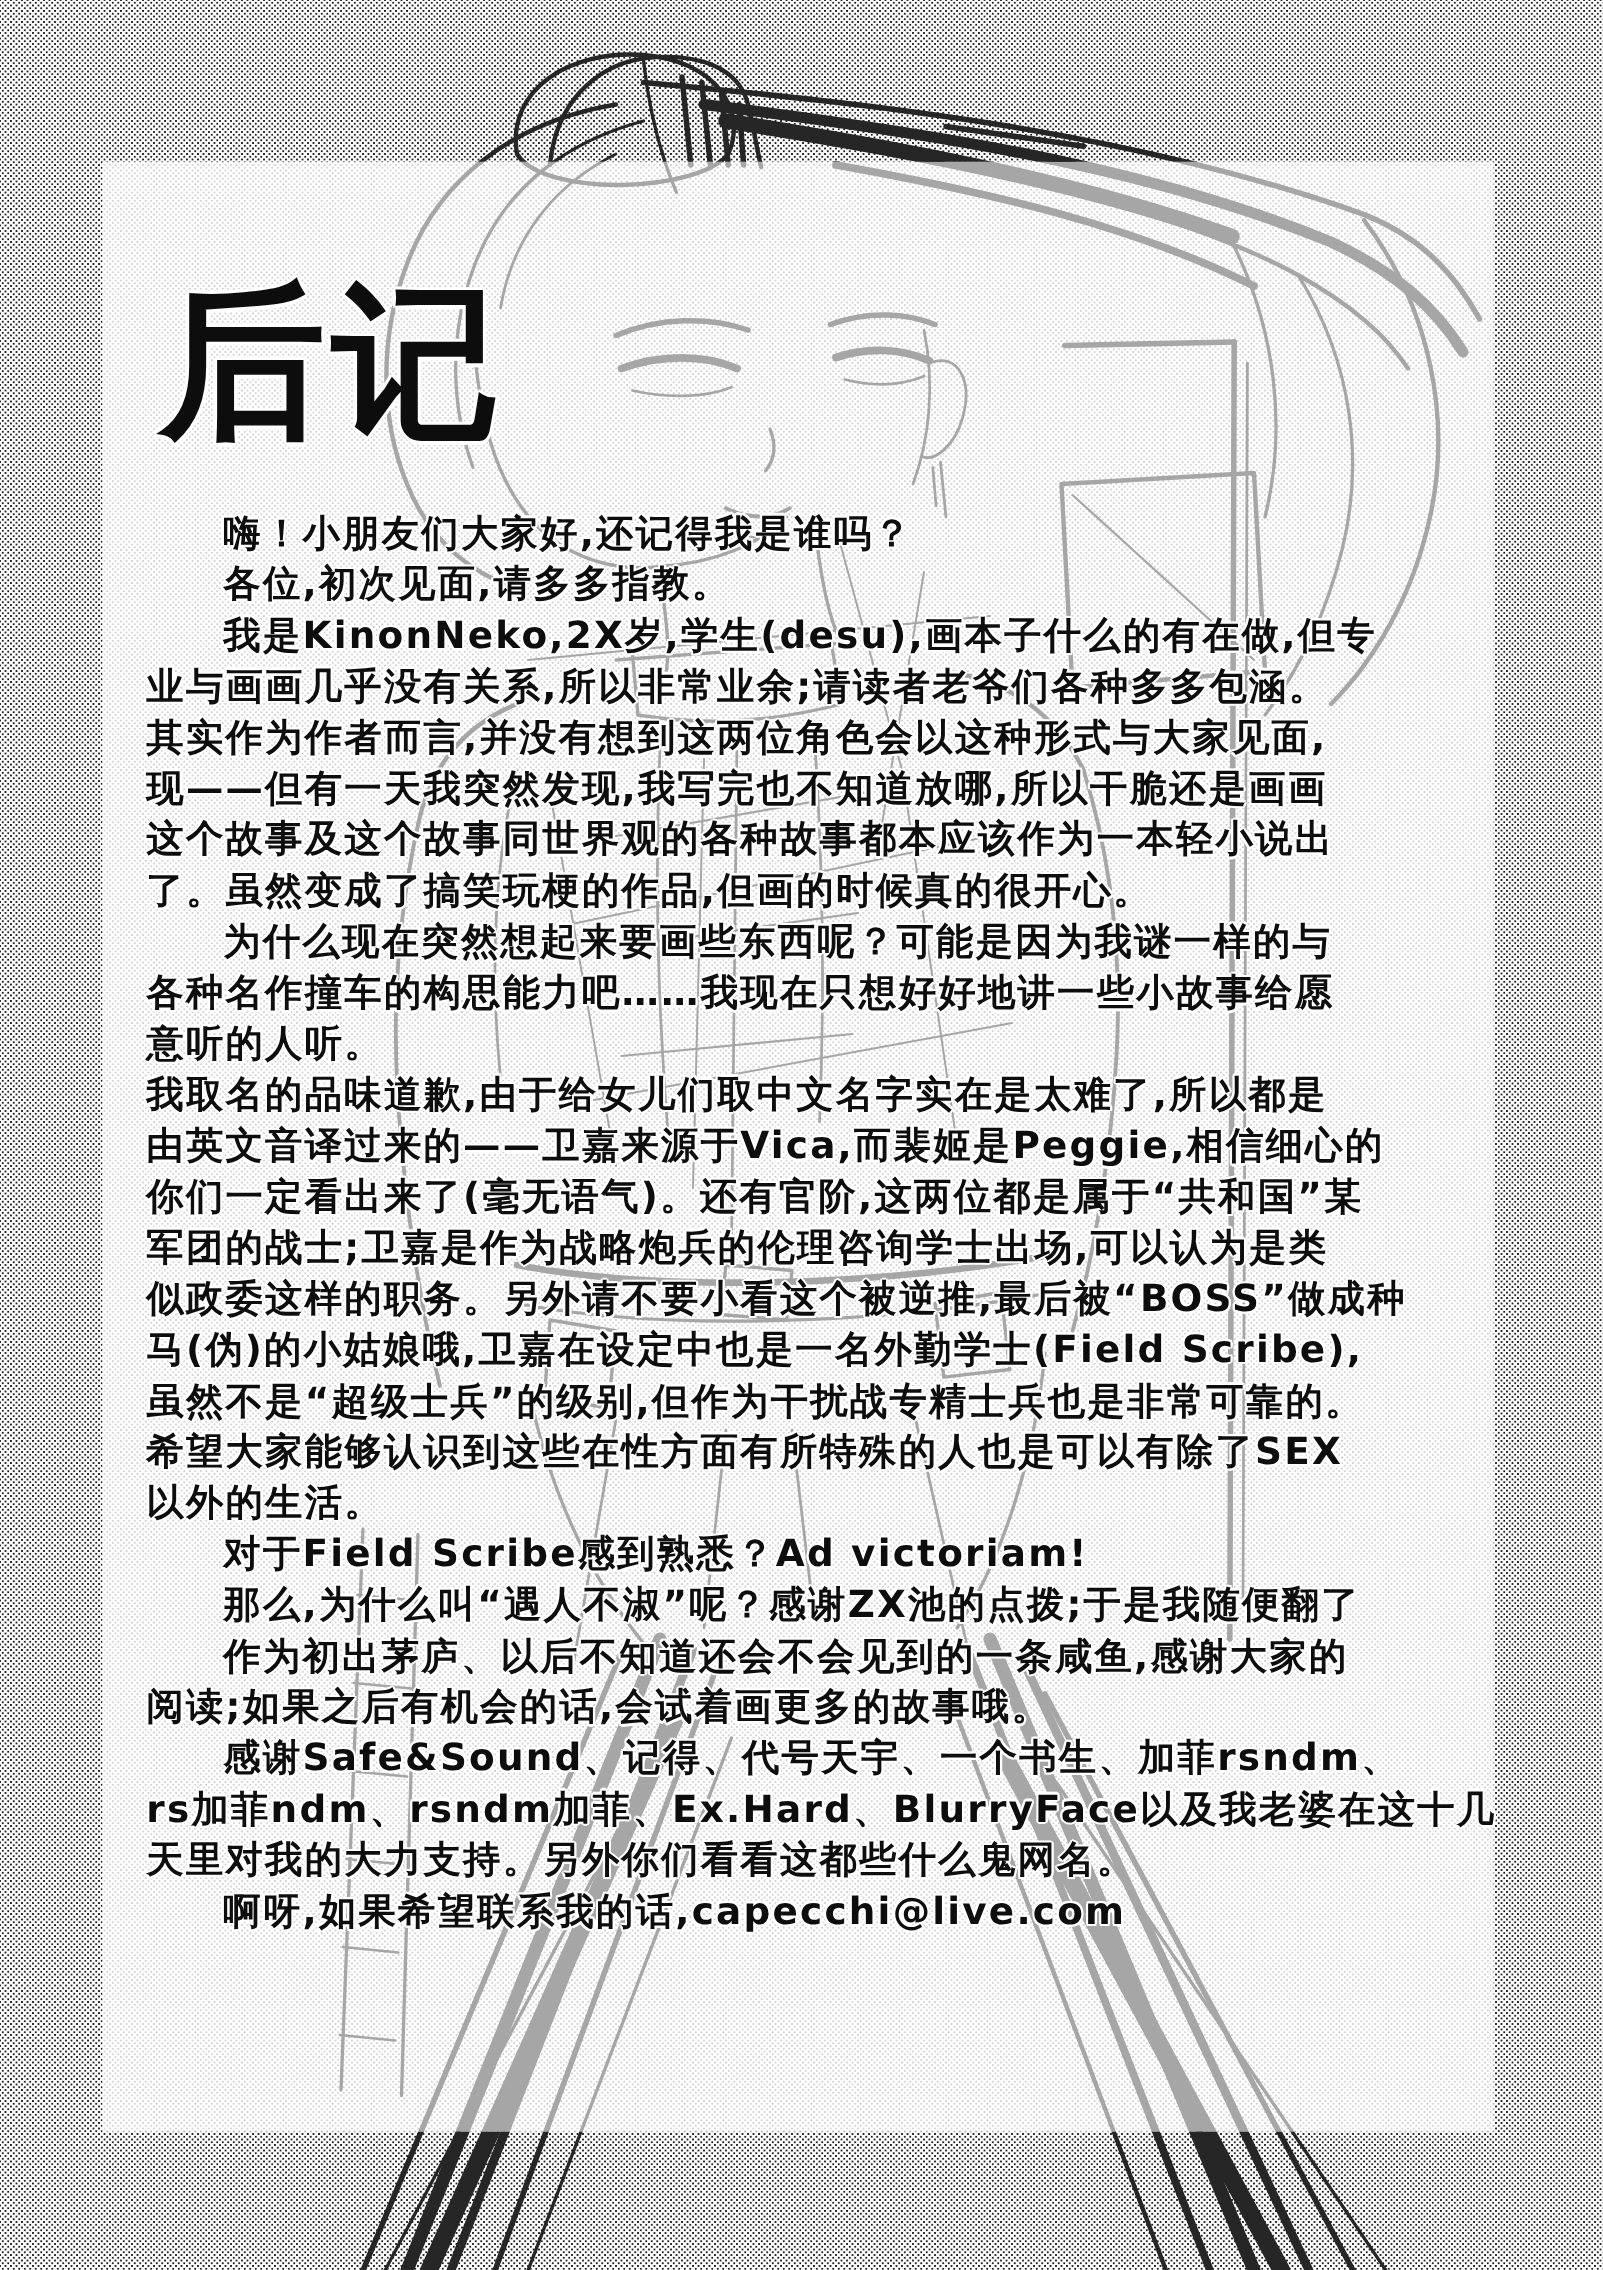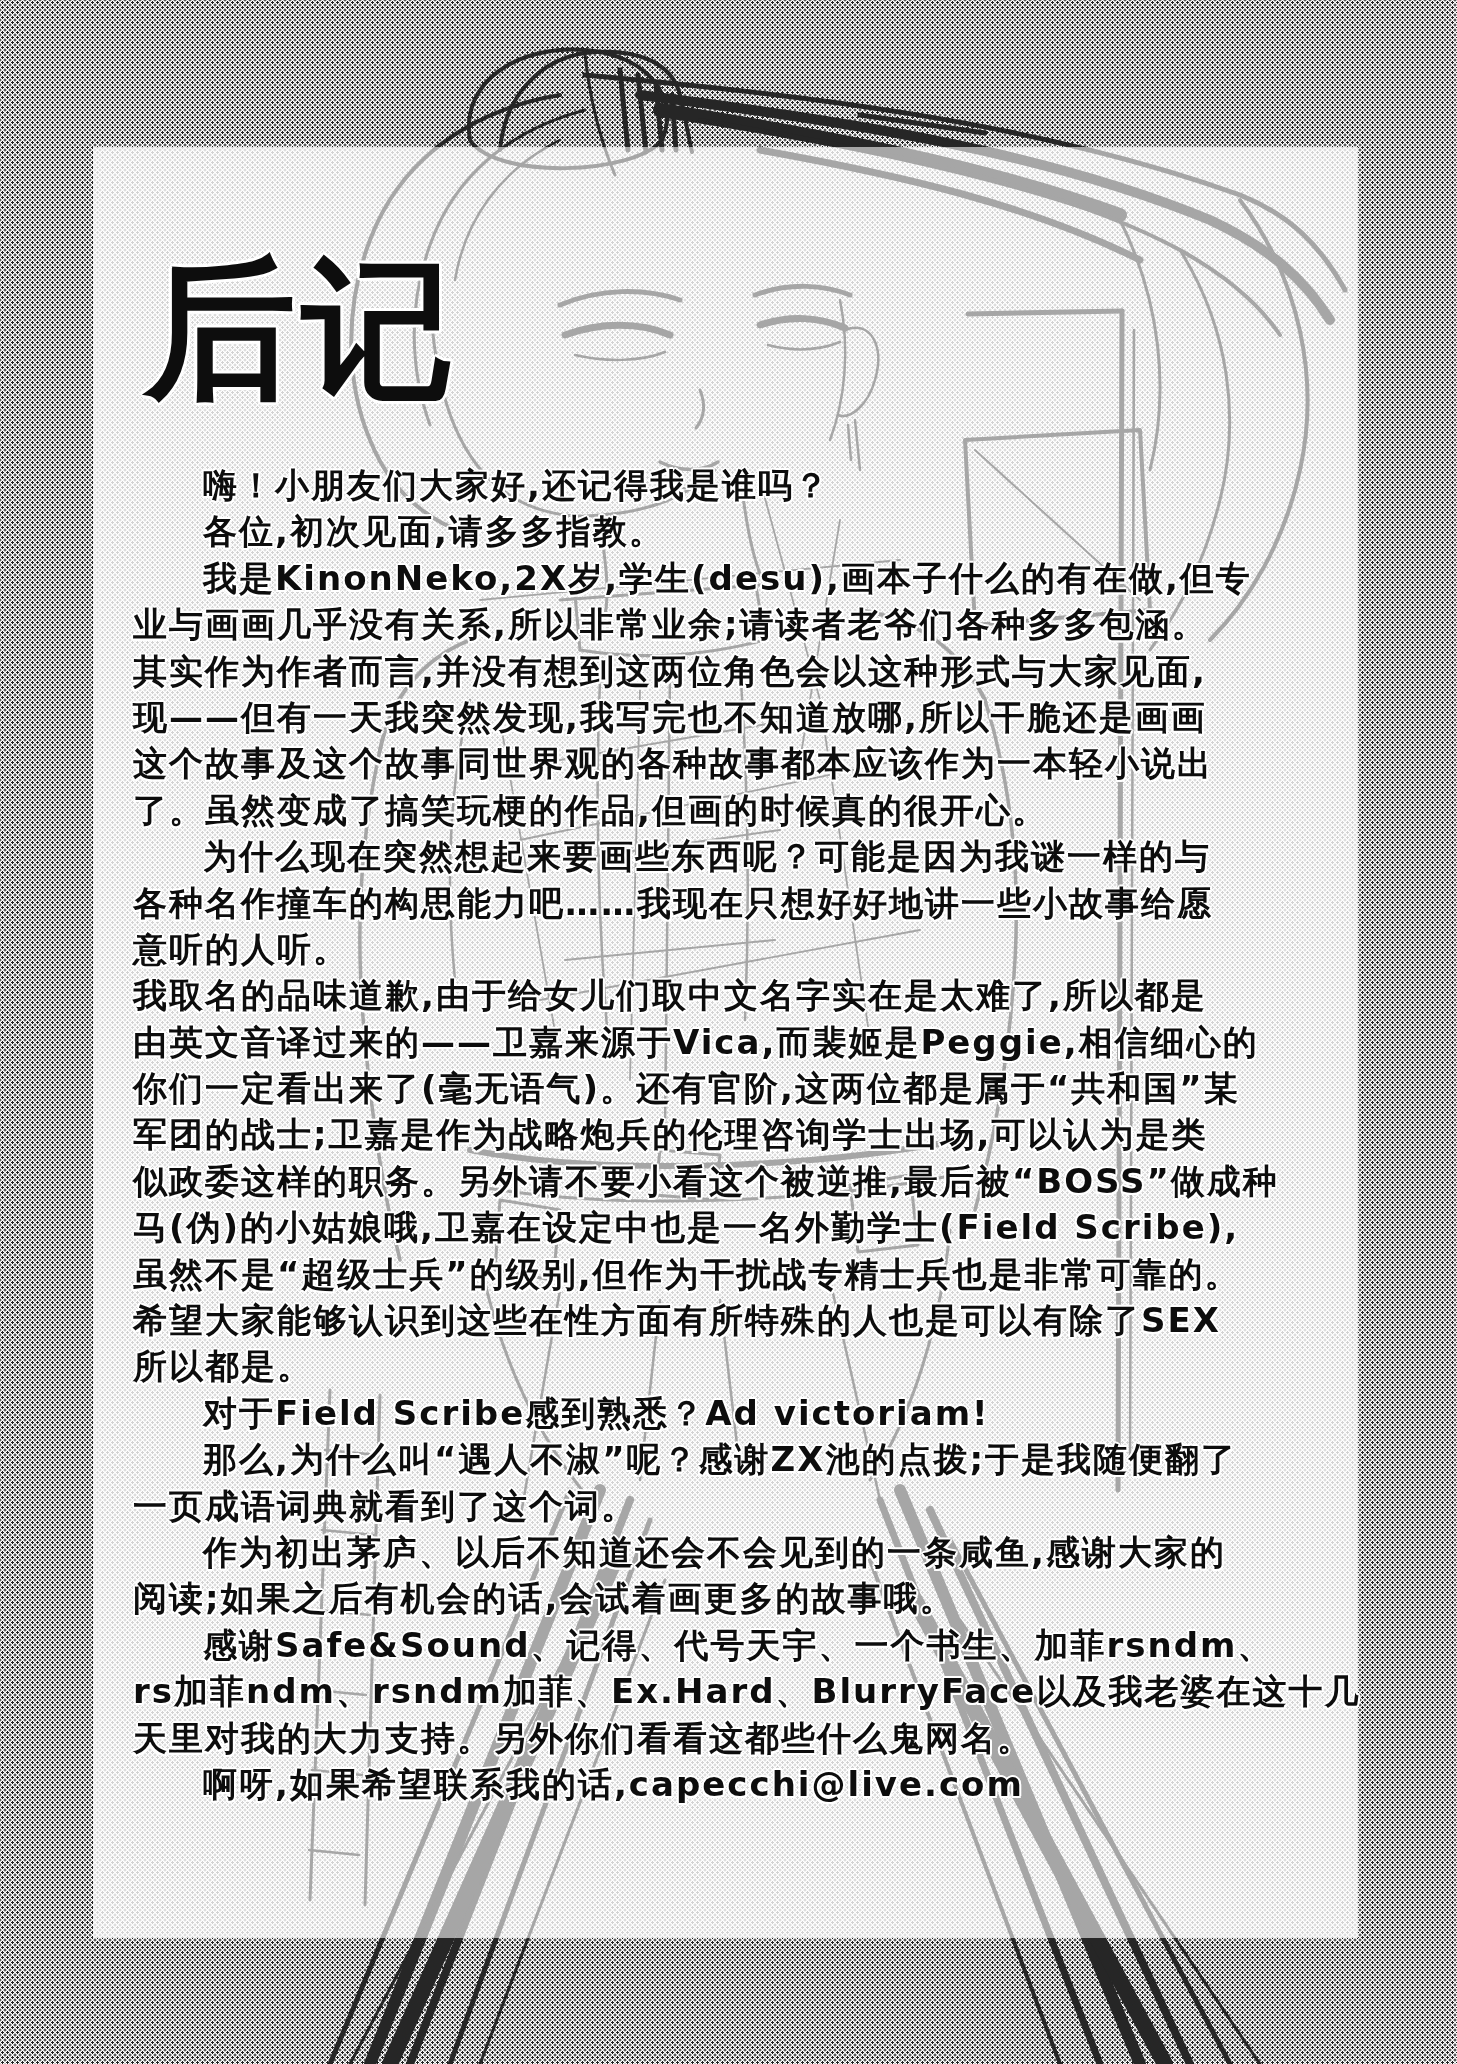--- a/index.html
+++ b/index.html
@@ -190,24 +190,23 @@
         <div class="line">各种名作撞车的构思能力吧……我现在只想好好地讲一些小故事给愿</div>
         <div class="line">意听的人听。</div>
         <div class="line">我取名的品味道歉,由于给女儿们取中文名字实在是太难了,所以都是</div>
         <div class="line">由英文音译过来的——卫嘉来源于Vica,而裴姬是Peggie,相信细心的</div>
         <div class="line">你们一定看出来了(毫无语气)。还有官阶,这两位都是属于“共和国”某</div>
         <div class="line">军团的战士;卫嘉是作为战略炮兵的伦理咨询学士出场,可以认为是类</div>
         <div class="line">似政委这样的职务。另外请不要小看这个被逆推,最后被“BOSS”做成种</div>
         <div class="line">马(伪)的小姑娘哦,卫嘉在设定中也是一名外勤学士(Field Scribe),</div>
         <div class="line">虽然不是“超级士兵”的级别,但作为干扰战专精士兵也是非常可靠的。</div>
         <div class="line">希望大家能够认识到这些在性方面有所特殊的人也是可以有除了SEX</div>
-        <div class="line">所以都是。</div>
+        <div class="line">以外的生活。</div>
         <div class="line ind">对于Field Scribe感到熟悉？Ad victoriam!</div>
         <div class="line ind">那么,为什么叫“遇人不淑”呢？感谢ZX池的点拨;于是我随便翻了</div>
-        <div class="line">一页成语词典就看到了这个词。</div>
         <div class="line ind">作为初出茅庐、以后不知道还会不会见到的一条咸鱼,感谢大家的</div>
         <div class="line">阅读;如果之后有机会的话,会试着画更多的故事哦。</div>
         <div class="line ind">感谢Safe&amp;Sound、记得、代号天宇、一个书生、加菲rsndm、</div>
         <div class="line">rs加菲ndm、rsndm加菲、Ex.Hard、BlurryFace以及我老婆在这十几</div>
         <div class="line">天里对我的大力支持。另外你们看看这都些什么鬼网名。</div>
         <div class="line ind">啊呀,如果希望联系我的话,capecchi@live.com</div>
       </div>
   </div>
 
 </div>

